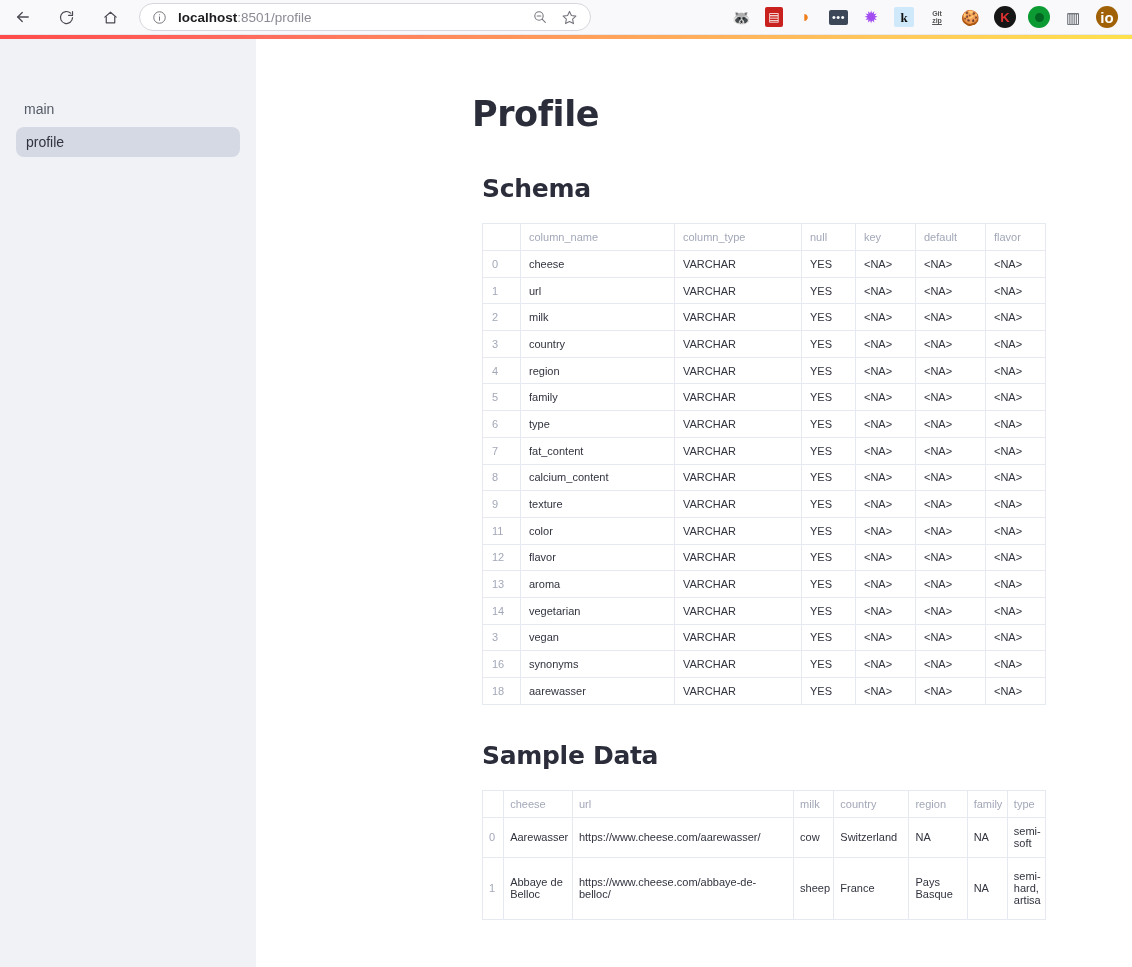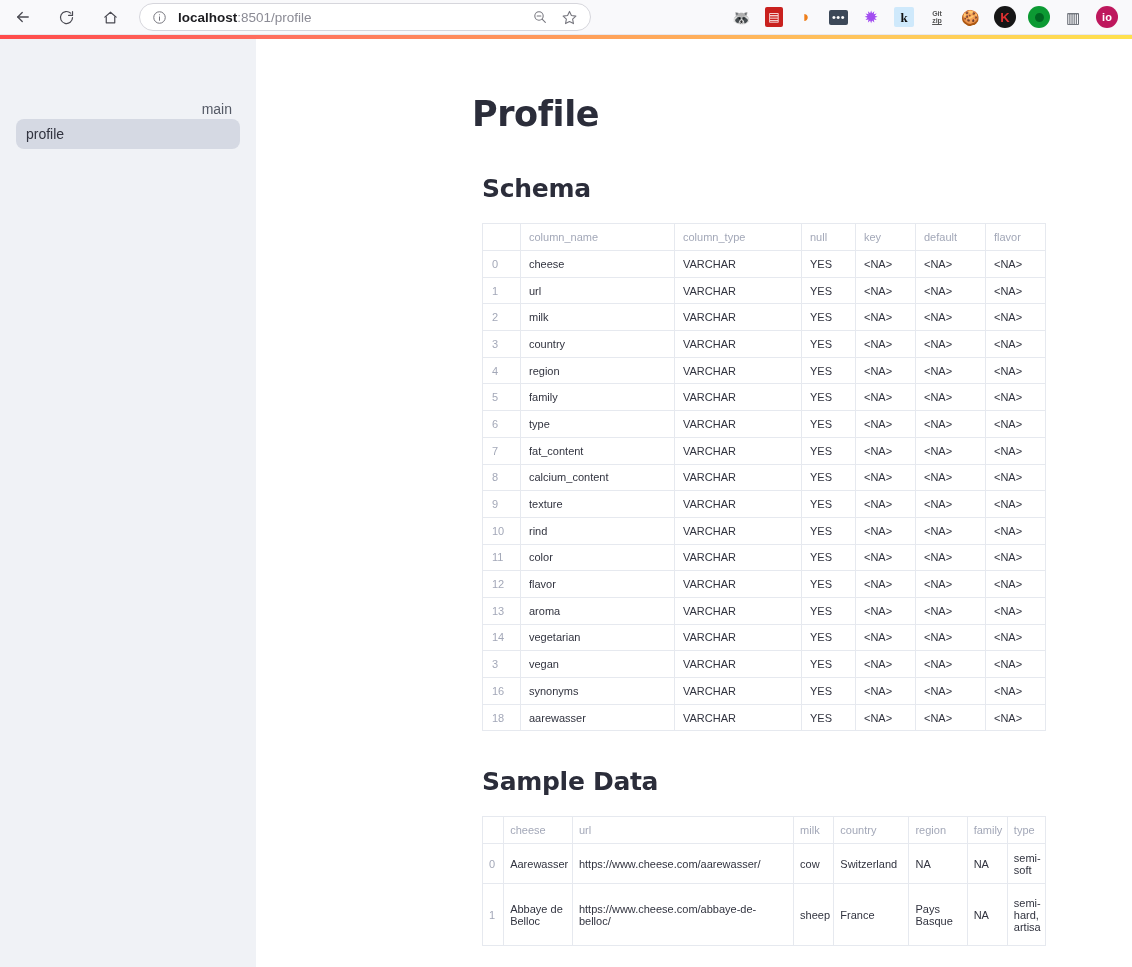--- a/index.html
+++ b/index.html
@@ -88,21 +88,21 @@
   #sidebar {
     width: 256px;
     flex: 0 0 256px;
     background: #f0f2f6;
     padding: 58px 16px 0 16px;
   }
   .sb-label {
     font-size: 14px;
     color: #555a66;
     padding: 4px 8px 2px 8px;
-    text-align: right;
+    margin-bottom: 8px;
   }
   .sb-item {
     font-size: 14px;
     color: #31333f;
     padding: 7px 10px;
     border-radius: 8px;
   }
   .sb-item.active { background: #d5d9e3; }
 
   #content {
@@ -241,21 +241,21 @@
     <span class="ext-icon" style="background:#3c4858;color:#fff;width:19px;height:15px;border-radius:2px;font-size:11px;letter-spacing:.5px;">•••</span>
     <span class="ext-icon" style="font-size:17px;color:#a24df0;">✹</span>
     <span class="ext-icon" style="background:#cfe9fb;color:#111;width:20px;height:20px;border-radius:2px;font-weight:bold;font-size:13px;font-family:'Liberation Serif',serif;">k</span>
     <span class="ext-icon" style="flex-direction:column;font-size:7px;color:#555;line-height:1.05;font-weight:bold;">Git<span style="text-decoration:underline;">zip</span></span>
     <span class="ext-icon" style="font-size:15px;">🍪</span>
     <span class="ext-icon" style="background:#161616;color:#e03030;border-radius:50%;font-weight:bold;font-size:13px;">K</span>
     <span class="ext-icon" style="background:#0c9a33;color:#0c9a33;border-radius:50%;font-size:12px;">
       <span style="display:block;width:9px;height:9px;border:2px solid #062;border-radius:50%;background:#062;"></span>
     </span>
     <span class="ext-icon" style="font-size:15px;color:#4a4f58;">▥</span>
-    <span class="ext-icon" style="background:#be185d;color:#fff;border-radius:50%;font-size:11px;font-weight:bold;">io</span>
+    <span class="ext-icon" style="background:#a16207;color:#fff;border-radius:50%;font-size:15px;font-weight:bold;">io</span>
   </div>
 </div>
 
 <div id="gradient-bar"></div>
 
 <div id="app">
 
   <div id="sidebar">
     <div class="sb-label">main</div>
     <div class="sb-item active">
@@ -368,29 +368,20 @@
               <td>calcium_content</td>
               <td>VARCHAR</td>
               <td>YES</td>
               <td>&lt;NA&gt;</td>
               <td>&lt;NA&gt;</td>
               <td>&lt;NA&gt;</td>
             </tr>
             <tr>
               <td class="idx">9</td>
               <td>texture</td>
-              <td>VARCHAR</td>
-              <td>YES</td>
-              <td>&lt;NA&gt;</td>
-              <td>&lt;NA&gt;</td>
-              <td>&lt;NA&gt;</td>
-            </tr>
-            <tr>
-              <td class="idx">10</td>
-              <td>rind</td>
               <td>VARCHAR</td>
               <td>YES</td>
               <td>&lt;NA&gt;</td>
               <td>&lt;NA&gt;</td>
               <td>&lt;NA&gt;</td>
             </tr>
             <tr>
               <td class="idx">11</td>
               <td>color</td>
               <td>VARCHAR</td>

